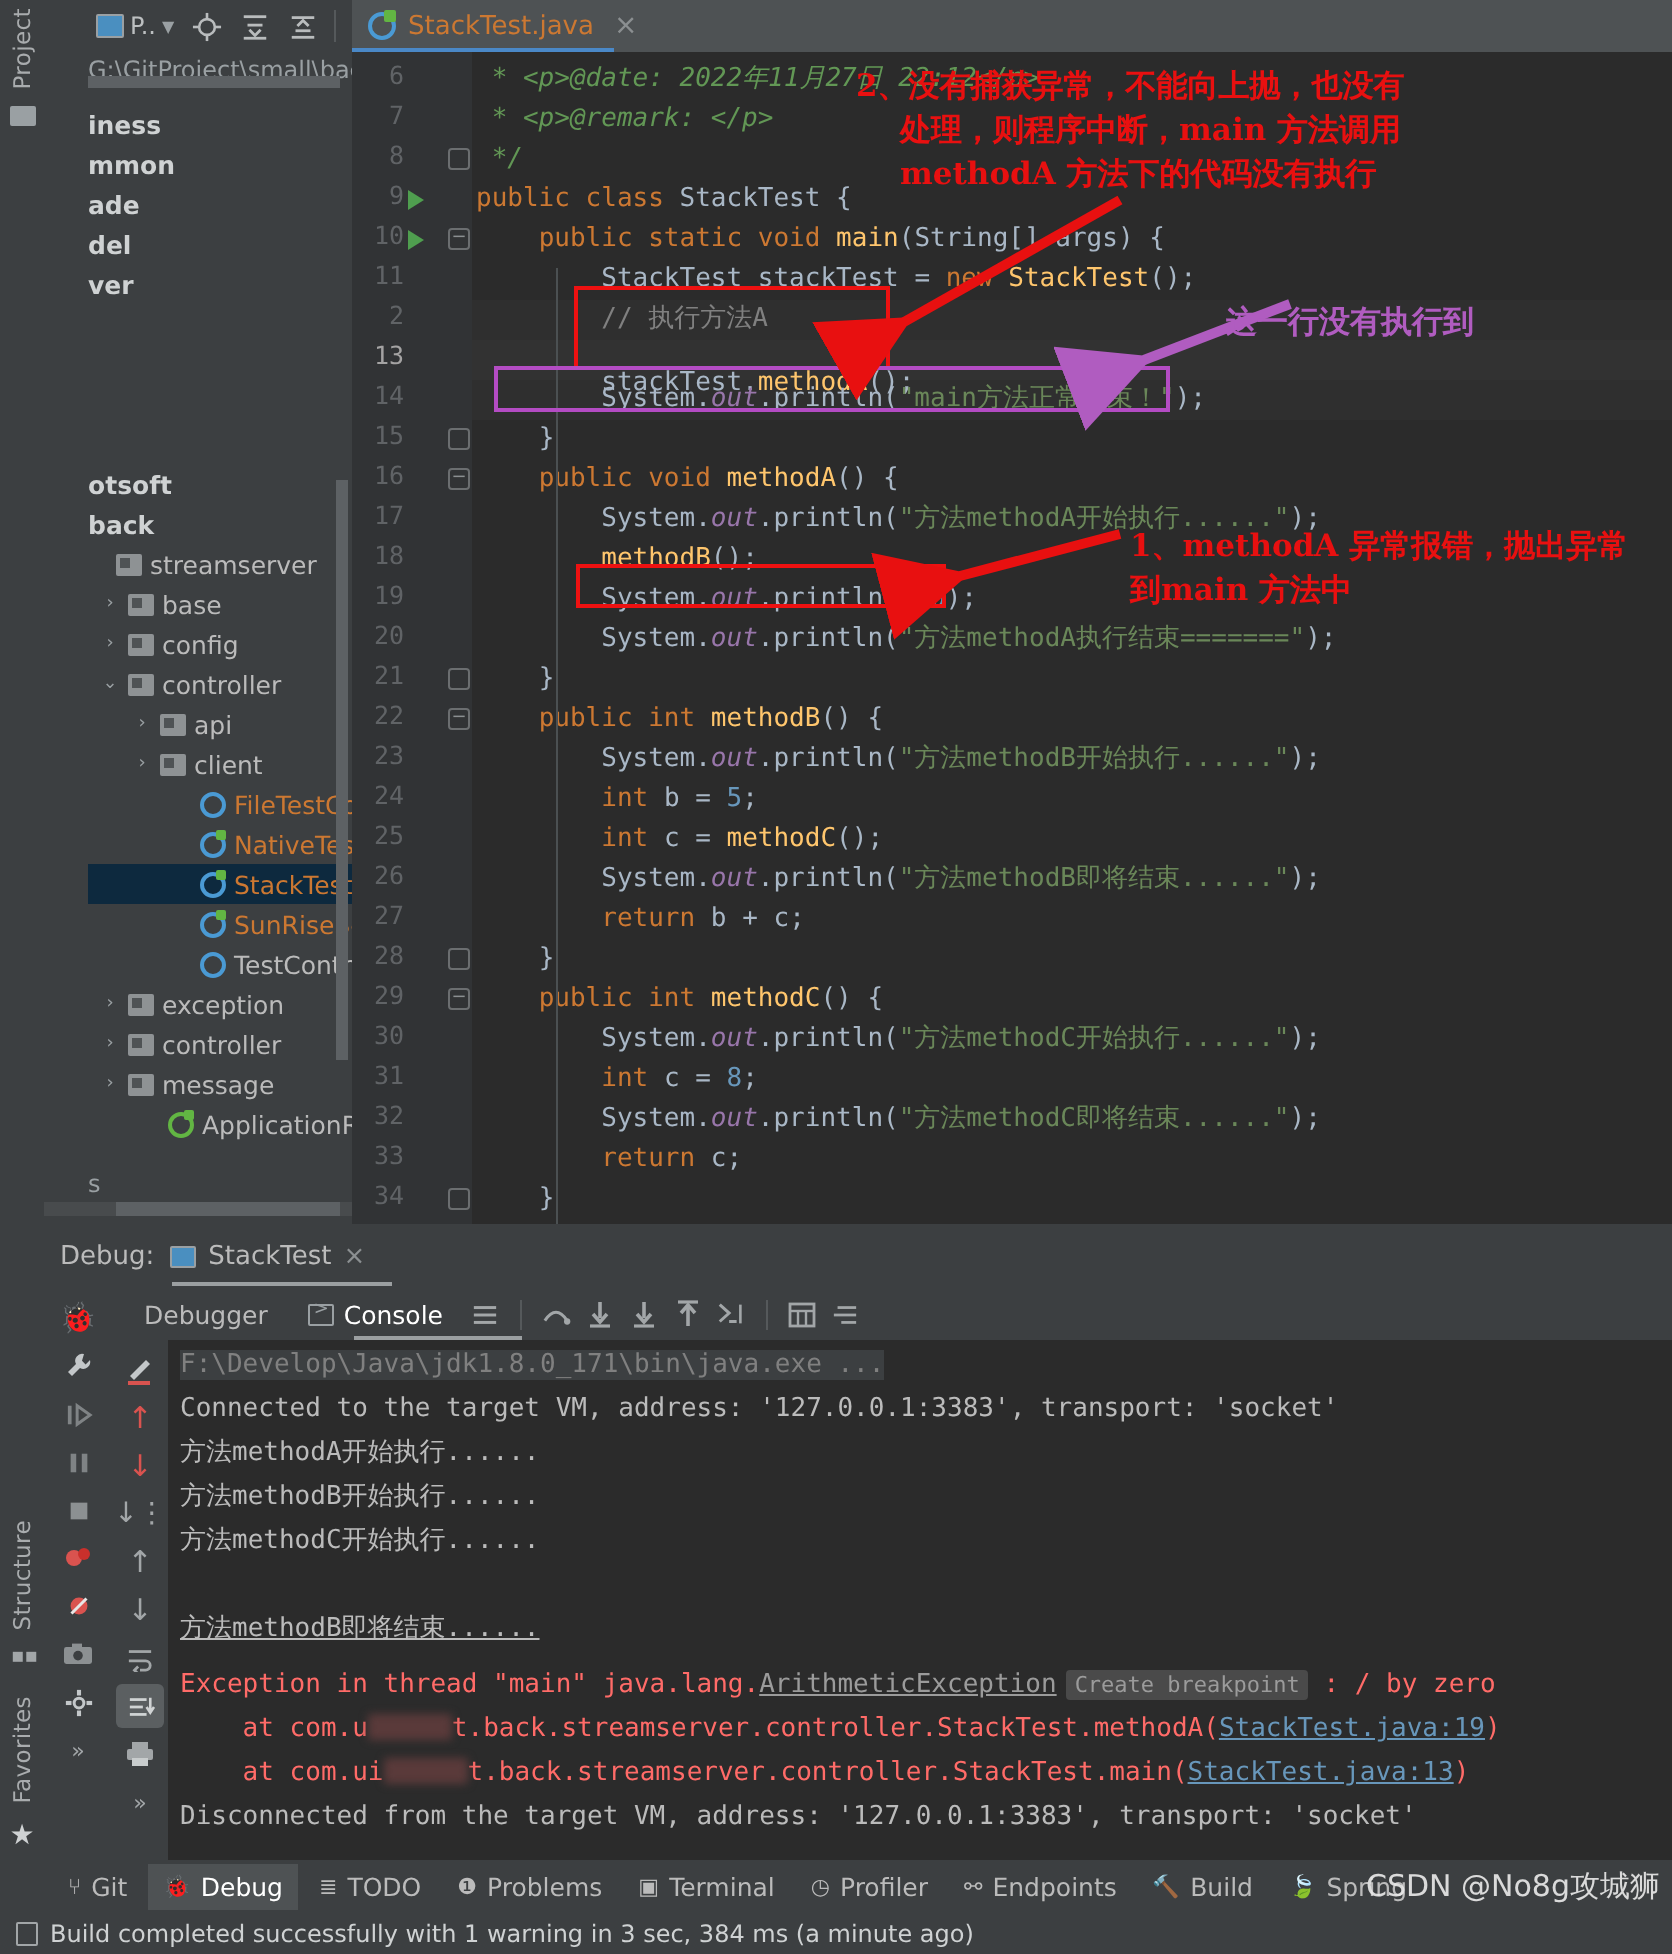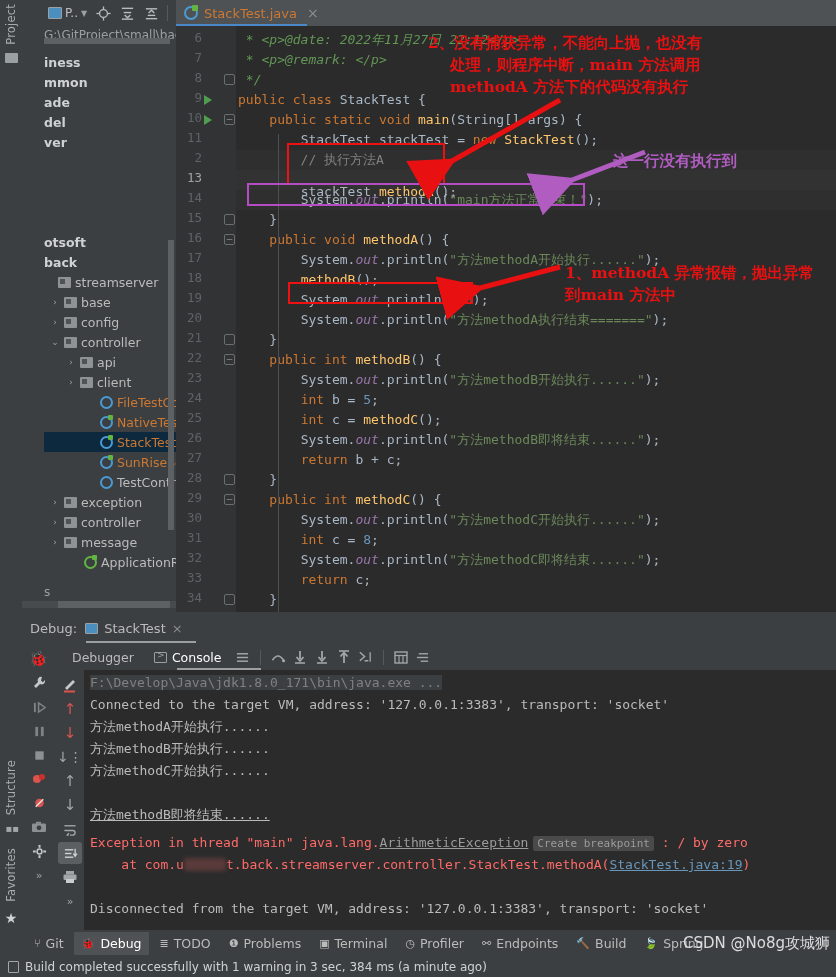--- a/index.html
+++ b/index.html
@@ -703,20 +703,21 @@
 
 <div id="console">
     <div class="coline" style="top: 2px;"><span class="co-dim">F:\Develop\Java\jdk1.8.0_171\bin\java.exe ...</span></div>
     <div class="coline" style="top: 24px;">Connected to the target VM, address: '127.0.0.1:3383', transport: 'socket'</div>
     <div class="coline" style="top: 46px;">方法methodA开始执行......</div>
     <div class="coline" style="top: 68px;">方法methodB开始执行......</div>
     <div class="coline" style="top: 90px;">方法methodC开始执行......</div>
     <div class="coline" style="top: 134px; text-decoration: underline;">方法methodB即将结束......</div>
     <div class="coline co-err" style="top: 162px;"><span>Exception in thread "main" java.lang.</span><span style="color: rgb(155, 155, 155); text-decoration: underline;">ArithmeticException</span><span class="co-gray-badge" style="margin-left: 5px;">Create breakpoint</span><span> : / by zero</span></div>
     <div class="coline co-err" style="top: 184px;"><span>    at com.u</span><span class="blur-redact"></span><span>t.back.streamserver.controller.StackTest.methodA(</span><span class="co-link">StackTest.java:19</span><span>)</span></div>
+    <div class="coline co-err" style="top: 206px;"><span>    at com.ui</span><span class="blur-redact"></span><span>t.back.streamserver.controller.StackTest.main(</span><span class="co-link">StackTest.java:13</span><span>)</span></div>
     <div class="coline" style="top: 228px;">Disconnected from the target VM, address: '127.0.0.1:3383', transport: 'socket'</div>
   </div>
 
 <div id="bottombar">
     <div class="bb-item">
       <span style="font-size: 11px;">⑂</span>
       <span>Git</span>
     </div>
     <div class="bb-item active">
       <span style="font-size: 11px;">🐞</span>

